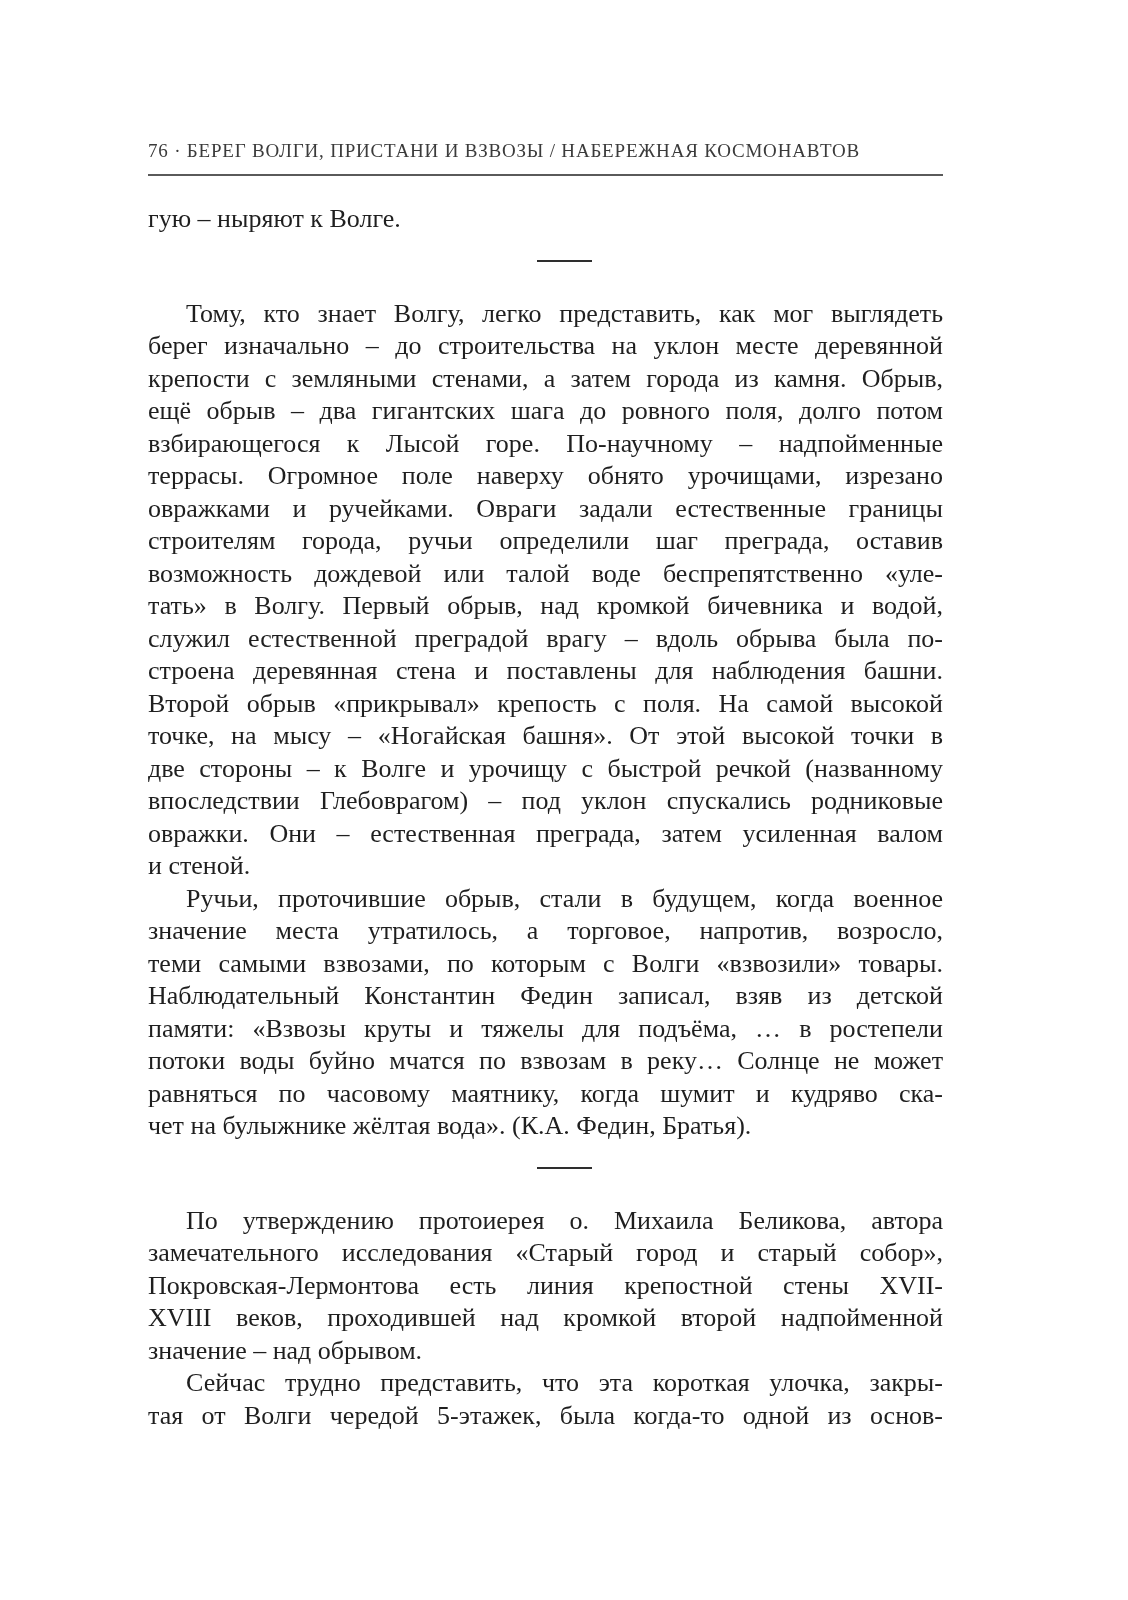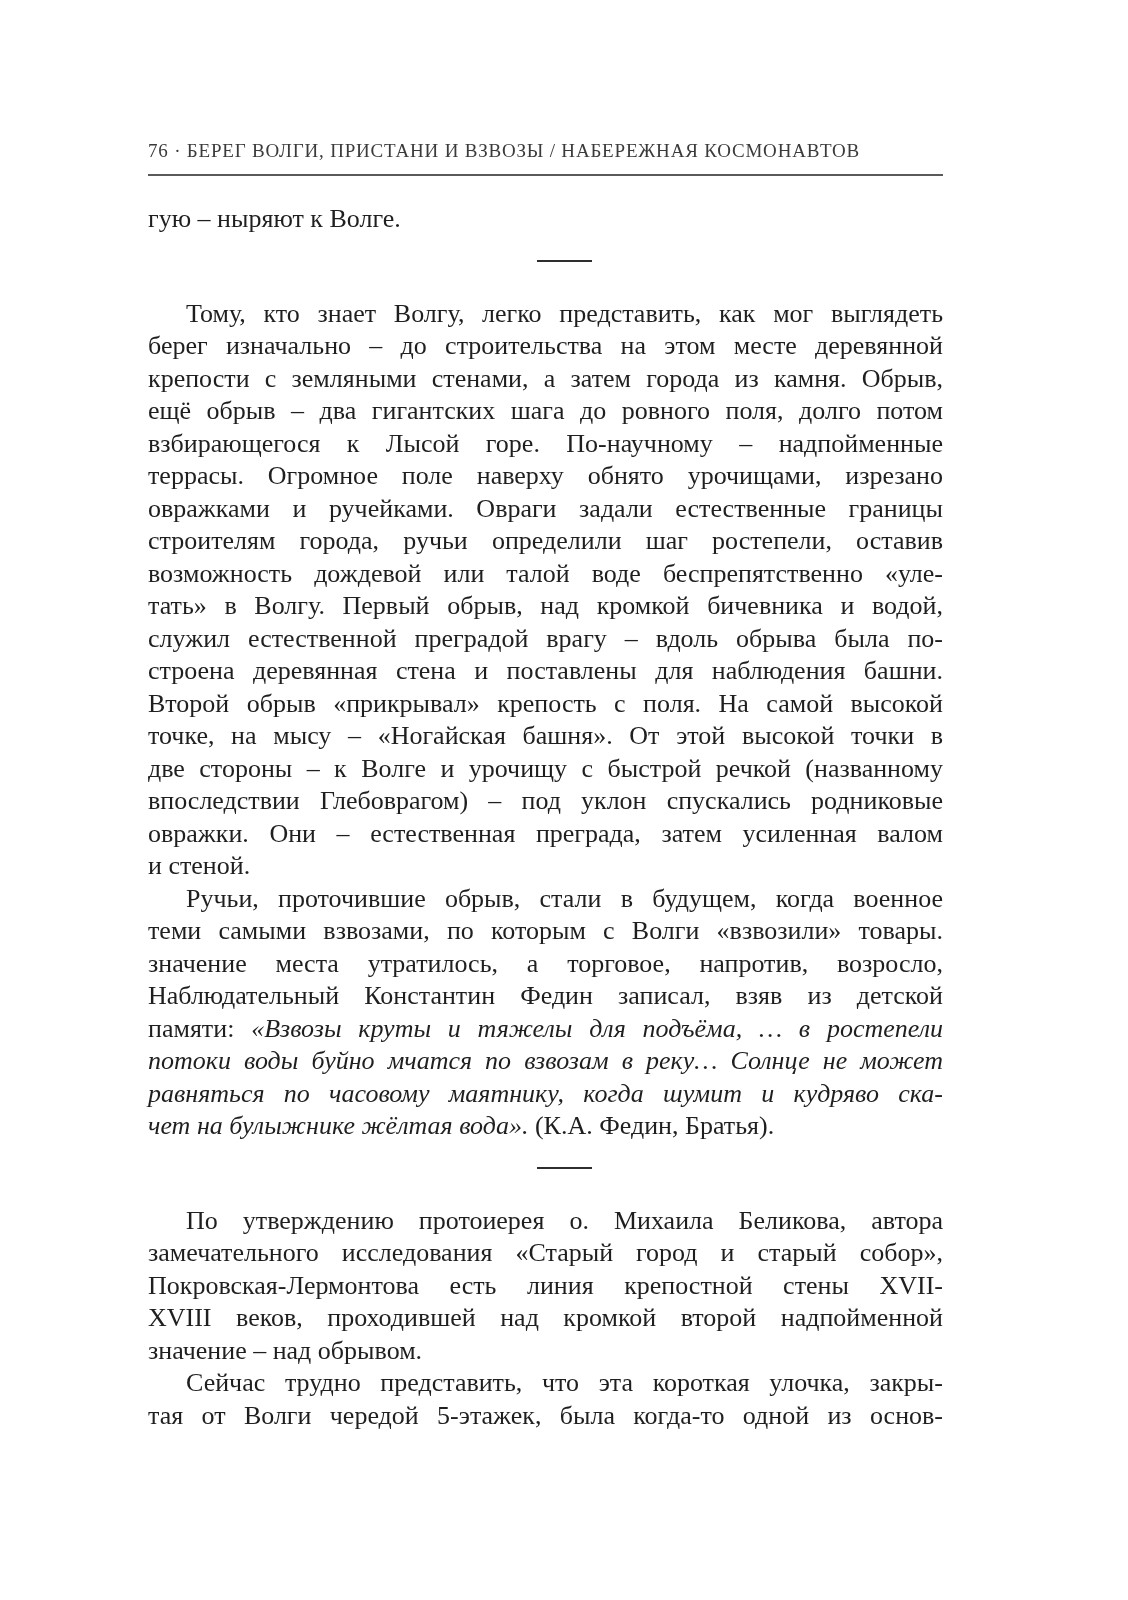--- a/index.html
+++ b/index.html
@@ -33,21 +33,21 @@
   .line {
     font-size: 26px;
     line-height: 32.5px;
     text-align: justify;
     text-align-last: justify;
     white-space: normal;
     hyphens: none;
   }
   .line-last { text-align-last: left; }
   .line-indent { text-indent: 38px; }
-  .italic { font-style: italic; }
+  .italic { }
   .divider {
     width: 55px;
     height: 2px;
     background: #2e2e2e;
     margin: 24px auto 36px;
     position: relative;
     left: 19px;
   }
 </style>
 </head>
@@ -58,42 +58,42 @@
     <div class="running-head">76 · БЕРЕГ ВОЛГИ, ПРИСТАНИ И ВЗВОЗЫ / НАБЕРЕЖНАЯ КОСМОНАВТОВ</div>
     <div class="header-rule"></div>
   </header>
   <main>
       <div class="paragraph">
         <div class="line line-last"><span>гую – ныряют к Волге.</span></div>
       </div>
       <div class="divider"></div>
       <div class="paragraph">
         <div class="line line-indent"><span>Тому, кто знает Волгу, легко представить, как мог выглядеть</span></div>
-        <div class="line"><span>берег изначально – до строительства на этом месте деревянной</span></div>
+        <div class="line"><span>берег изначально – до строительства на уклон месте деревянной</span></div>
         <div class="line"><span>крепости с земляными стенами, а затем города из камня. Обрыв,</span></div>
         <div class="line"><span>ещё обрыв – два гигантских шага до ровного поля, долго потом</span></div>
         <div class="line"><span>взбирающегося к Лысой горе. По-научному – надпойменные</span></div>
         <div class="line"><span>террасы. Огромное поле наверху обнято урочищами, изрезано</span></div>
         <div class="line"><span>овражками и ручейками. Овраги задали естественные границы</span></div>
-        <div class="line"><span>строителям города, ручьи определили шаг ростепели, оставив</span></div>
+        <div class="line"><span>строителям города, ручьи определили шаг преграда, оставив</span></div>
         <div class="line"><span>возможность дождевой или талой воде беспрепятственно «уле-</span></div>
         <div class="line"><span>тать» в Волгу. Первый обрыв, над кромкой бичевника и водой,</span></div>
         <div class="line"><span>служил естественной преградой врагу – вдоль обрыва была по-</span></div>
         <div class="line"><span>строена деревянная стена и поставлены для наблюдения башни.</span></div>
         <div class="line"><span>Второй обрыв «прикрывал» крепость с поля. На самой высокой</span></div>
         <div class="line"><span>точке, на мысу – «Ногайская башня». От этой высокой точки в</span></div>
         <div class="line"><span>две стороны – к Волге и урочищу с быстрой речкой (названному</span></div>
         <div class="line"><span>впоследствии Глебоврагом) – под уклон спускались родниковые</span></div>
         <div class="line"><span>овражки. Они – естественная преграда, затем усиленная валом</span></div>
         <div class="line line-last"><span>и стеной.</span></div>
       </div>
       <div class="paragraph">
         <div class="line line-indent"><span>Ручьи, проточившие обрыв, стали в будущем, когда военное</span></div>
+        <div class="line"><span>значение места утратилось, а торговое, напротив, возросло,</span></div>
         <div class="line"><span>теми самыми взвозами, по которым с Волги «взвозили» товары.</span></div>
-        <div class="line"><span>значение места утратилось, а торговое, напротив, возросло,</span></div>
         <div class="line"><span>Наблюдательный Константин Федин записал, взяв из детской</span></div>
         <div class="line"><span>памяти: </span><span class="italic">«Взвозы круты и тяжелы для подъёма, … в ростепели</span></div>
         <div class="line"><span class="italic">потоки воды буйно мчатся по взвозам в реку… Солнце не может</span></div>
         <div class="line"><span class="italic">равняться по часовому маятнику, когда шумит и кудряво ска-</span></div>
         <div class="line line-last"><span class="italic">чет на булыжнике жёлтая вода».</span><span> (К.А. Федин, Братья).</span></div>
       </div>
       <div class="divider"></div>
       <div class="paragraph">
         <div class="line line-indent"><span>По утверждению протоиерея о. Михаила Беликова, автора</span></div>
         <div class="line"><span>замечательного исследования «Старый город и старый собор»,</span></div>

